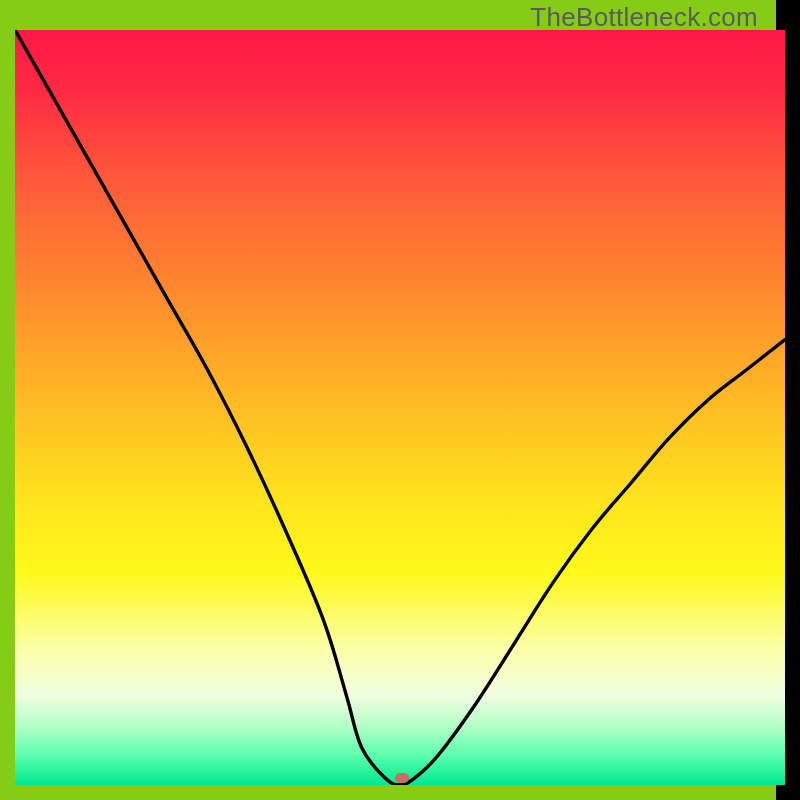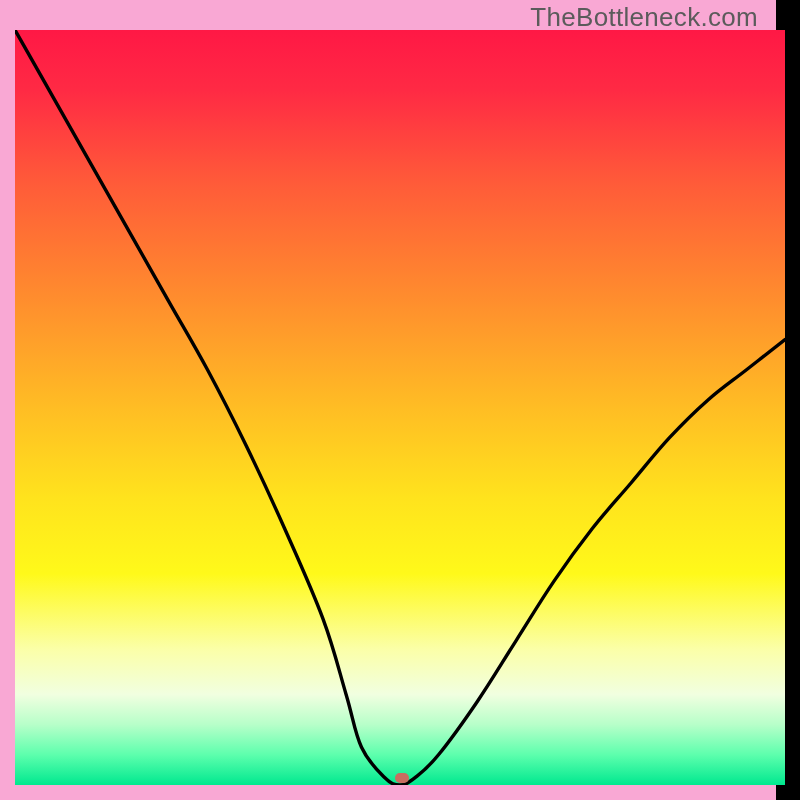--- a/index.html
+++ b/index.html
@@ -8,21 +8,21 @@
     width: 800px;
     height: 800px;
     background: #000000;
     overflow: hidden;
     font-family: Arial, Helvetica, sans-serif;
   }
   .frame {
     position: relative;
     width: 776px;
     height: 800px;
-    background: #f9a8d4;
+    background: #84cc16;
   }
   .watermark {
     position: absolute;
     top: 2px;
     right: 18px;
     color: #5b5b5b;
     font-size: 26px;
     font-weight: 500;
     letter-spacing: 0.3px;
     z-index: 10;

